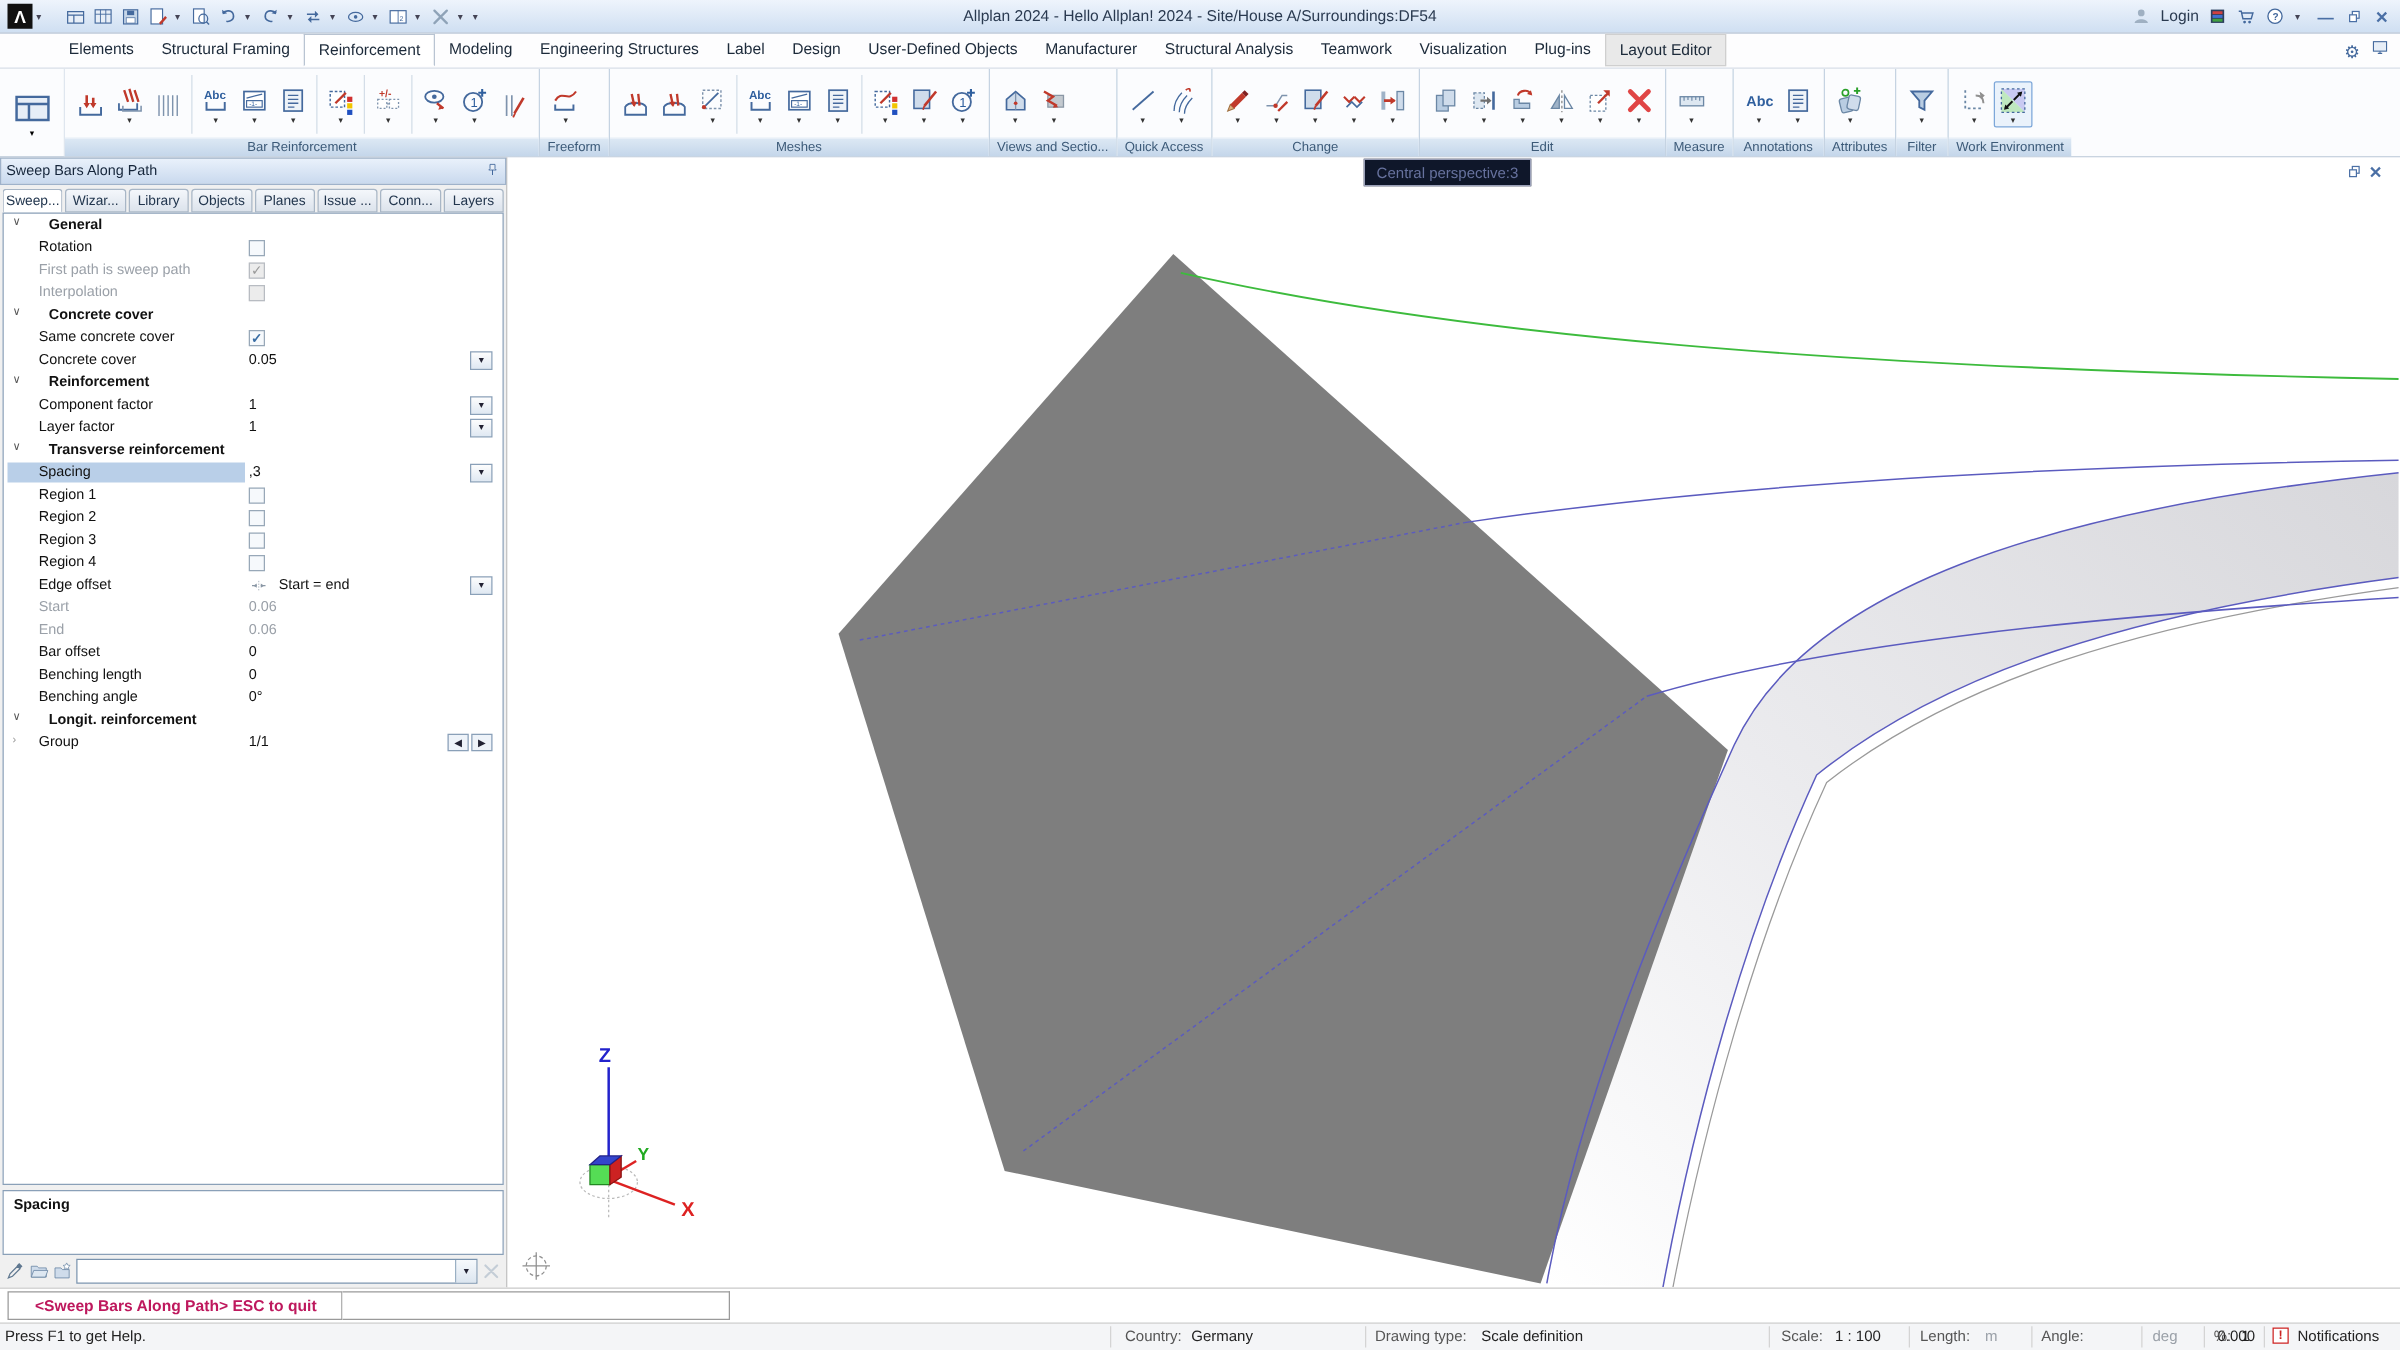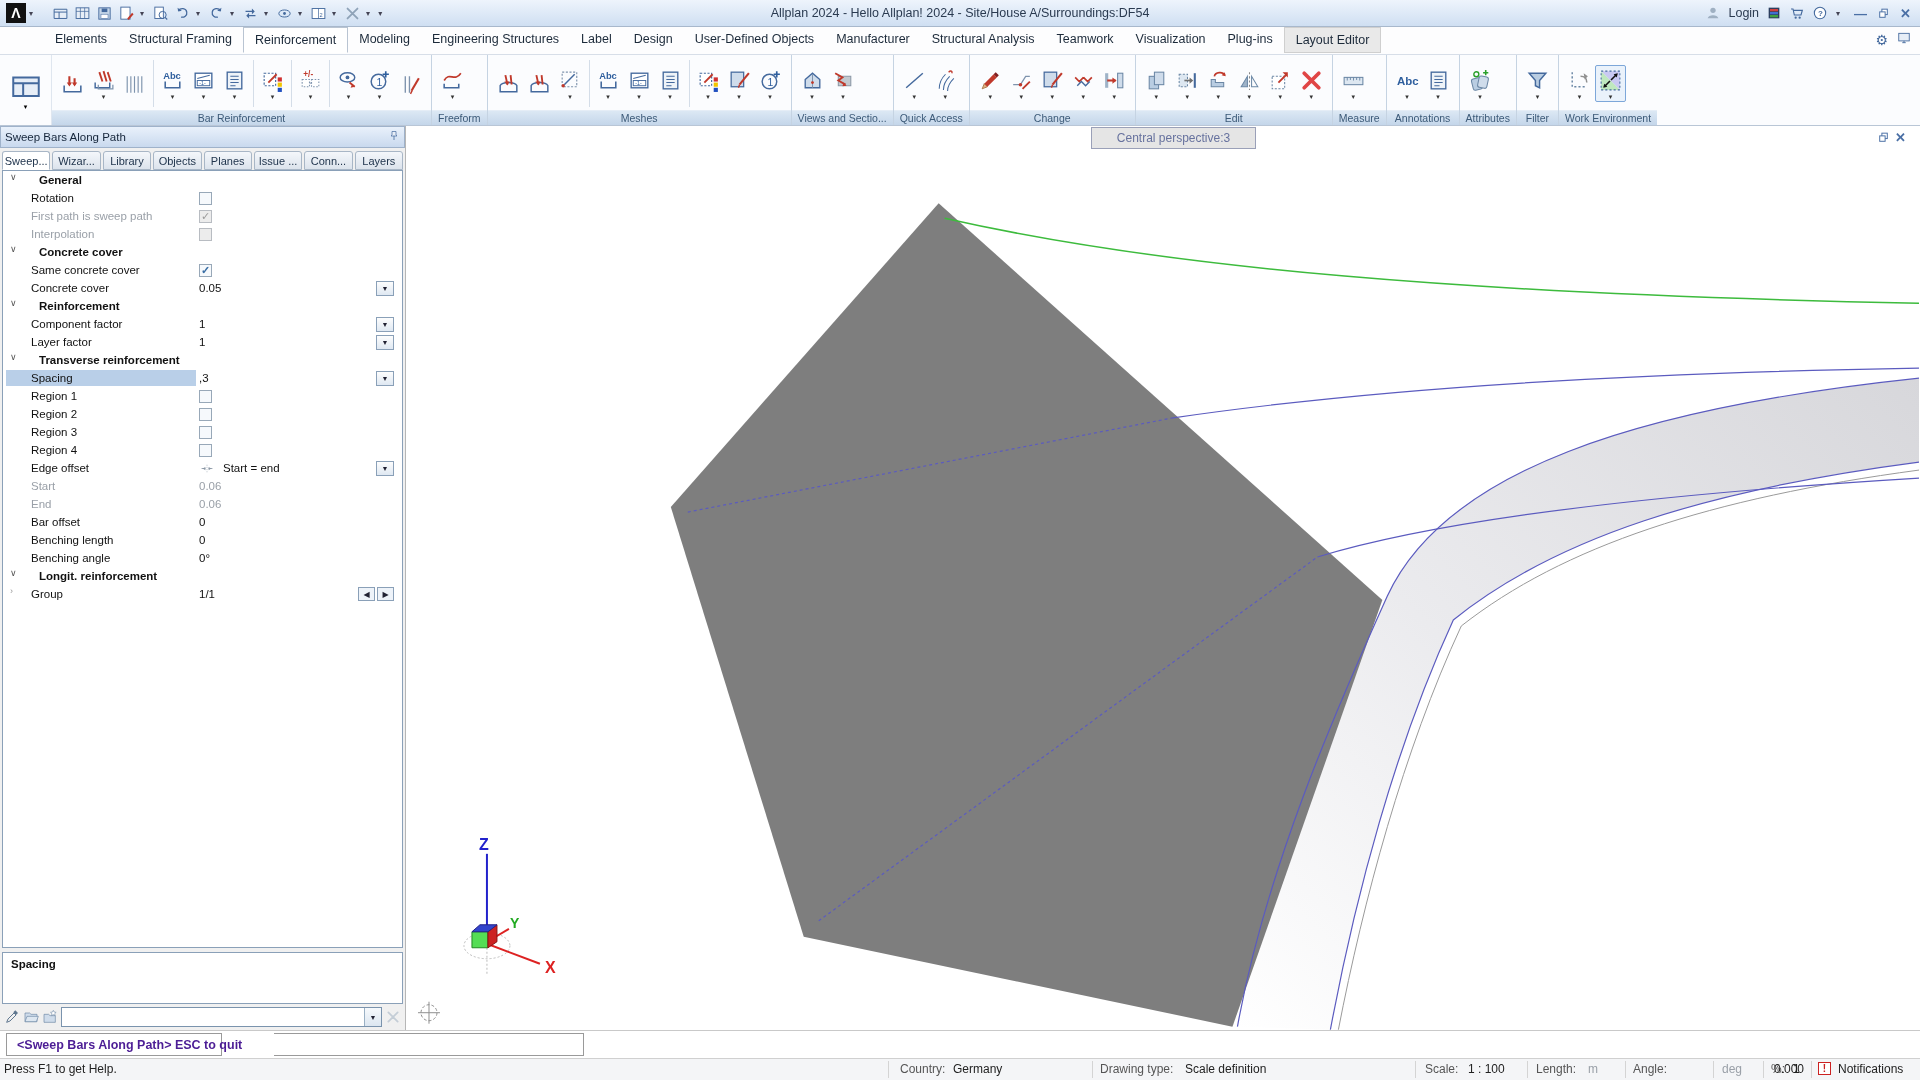--- a/index.html
+++ b/index.html
@@ -91,32 +91,32 @@
     font-size:11.5px; font-weight:bold; color:#111; padding:5px 8px; }
   .pinput { height:26px; display:flex; align-items:center; gap:3px; padding:3px 4px; }
   .pinput svg { width:16px; height:16px; }
   .combo { flex:1; height:20px; background:#fff; border:1px solid #7a93ad; display:flex; }
   .combo .box { flex:1; }
   .combo .cdd { width:17px; border-left:1px solid #9ab0c4; background:linear-gradient(#f6f9fc,#dce6f0);
     font-size:7px; display:flex; align-items:center; justify-content:center; color:#223; }
 
   
   #viewport { position:relative; flex:1; background:#fff; }
-  #vtooltip { position:absolute; left:685px; top:1px; width:165px; height:22px;
-    background:#e5e5e5; border:1px solid #9aa0b8; font-size:12px; color:#67729e;
+  #vtooltip { position:absolute; left:685px; top:1px; width:134px; height:22px;
+    background:#0f172a; border:1px solid #9aa0b8; font-size:12px; color:#67729e;
     display:flex; align-items:center; justify-content:center; }
   .vp-ctrl { position:absolute; top:4px; right:14px; display:flex; gap:5px; align-items:center; }
   .vp-ctrl svg { width:13px; height:13px; }
   .vp-x { color:#4a6fa5; font-weight:bold; font-size:13px; }
 
   
   #dialogline { height:28px; background:#fff; border-top:1px solid #c9c9c9; position:relative; }
   .dlbox { position:absolute; top:2px; height:23px; border:1px solid #9a9a9a; background:#fff; }
-  .dlbox.b1 { left:6px; width:216px; font-size:12.5px; font-weight:bold; color:#4c1d95;
-    display:flex; align-items:center; padding-left:10px; white-space:nowrap; }
+  .dlbox.b1 { left:6px; width:268px; font-size:12.5px; font-weight:bold; color:#be185d;
+    display:flex; align-items:center; padding-left:21px; white-space:nowrap; }
   .dlbox.b2 { left:274px; width:310px; border-left:none; }
 
   
   #statusbar { position:relative; height:32px; background:#f4f5f7; border-top:1px solid #d0d0d0;
     font-size:12px; color:#222; }
   #statusbar span { position:absolute; top:3px; white-space:nowrap; }
   .sb-lab { color:#555; }
   .sb-dim { color:#9aa0a8; }
   .sb-sep { position:absolute; top:2px; width:1px; height:17px; background:#d4d4d4; }
   .notif-ic { position:absolute; top:4px; left:1818px; width:13px; height:13px;

